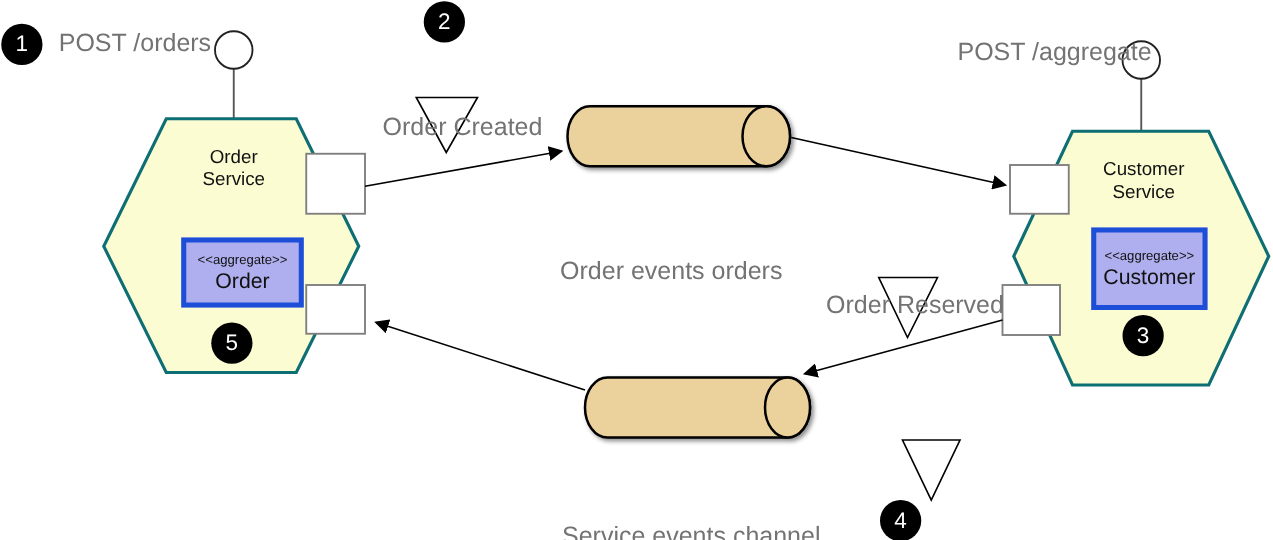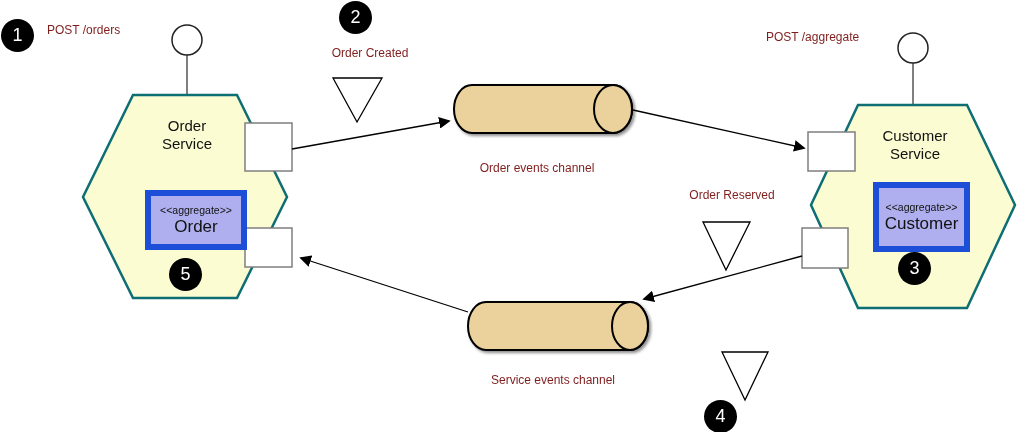--- a/index.html
+++ b/index.html
@@ -1,24 +1,24 @@
 <!DOCTYPE html>
 <html><head>
 <meta charset="utf-8">
 <style>
   html,body{margin:0;padding:0;background:#ffffff;}
   body{font-family:"Liberation Sans", sans-serif;}
   .canvas{position:relative;width:1018px;height:432px;background:#ffffff;overflow:hidden;}
   .canvas svg{position:absolute;left:0;top:0;}
-  .lbl{position:absolute;font-size:12px;color:#7f1d1d;white-space:nowrap;line-height:1.15;}
-  .centered{transform:translateX(-50%);}
+  .lbl{position:absolute;font-size:20px;color:#737373;white-space:nowrap;line-height:1.15;}
+  .centered{transform:translateX(-50%);margin-top:44px;}
   .svc-title{position:absolute;font-size:15px;color:#111;text-align:center;transform:translateX(-50%);line-height:18px;}
   .badge{position:absolute;width:33px;height:33px;border-radius:50%;background:#000000;color:#ffffff;
          display:flex;align-items:center;justify-content:center;font-size:18px;}
-  .agg{position:absolute;background:#AFAFEF;border:6px solid #1d4ed8;display:flex;flex-direction:column;
+  .agg{position:absolute;background:#AFAFEF;border:4px solid #1d4ed8;display:flex;flex-direction:column;
        align-items:center;justify-content:center;text-align:center;color:#111;}
   .agg .stereo{font-size:10.5px;letter-spacing:0;}
   .agg .name{font-size:17px;margin-top:1px;}
 </style>
 </head>
 <body>
 
 <div class="canvas">
 
   <svg width="1018" height="432" viewBox="0 0 1018 432">
@@ -69,21 +69,21 @@
   <div class="badge" style="left:339px;top:1px">2</div>
   <div class="badge" style="left:898px;top:252px">3</div>
   <div class="badge" style="left:704px;top:400px">4</div>
   <div class="badge" style="left:169px;top:258px">5</div>
 
   <div class="lbl" style="left:47px;top:24px">POST /orders</div>
   <div class="lbl" style="left:766px;top:31px">POST /aggregate</div>
   <div class="lbl centered" style="left:370px;top:47px">Order Created</div>
   <div class="lbl centered" style="left:732px;top:189px">Order Reserved</div>
 
-  <div class="lbl centered" style="left:537px;top:162px">Order events channel</div>
+  <div class="lbl centered" style="left:537px;top:162px">Order events orders</div>
   <div class="lbl centered" style="left:553px;top:374px">Service events channel</div>
 
   <div class="svc-title" style="left:187px;top:117px">
     <div>Order</div>
     <div>Service</div>
   </div>
   <div class="svc-title" style="left:915px;top:127px">
     <div>Customer</div>
     <div>Service</div>
   </div>

